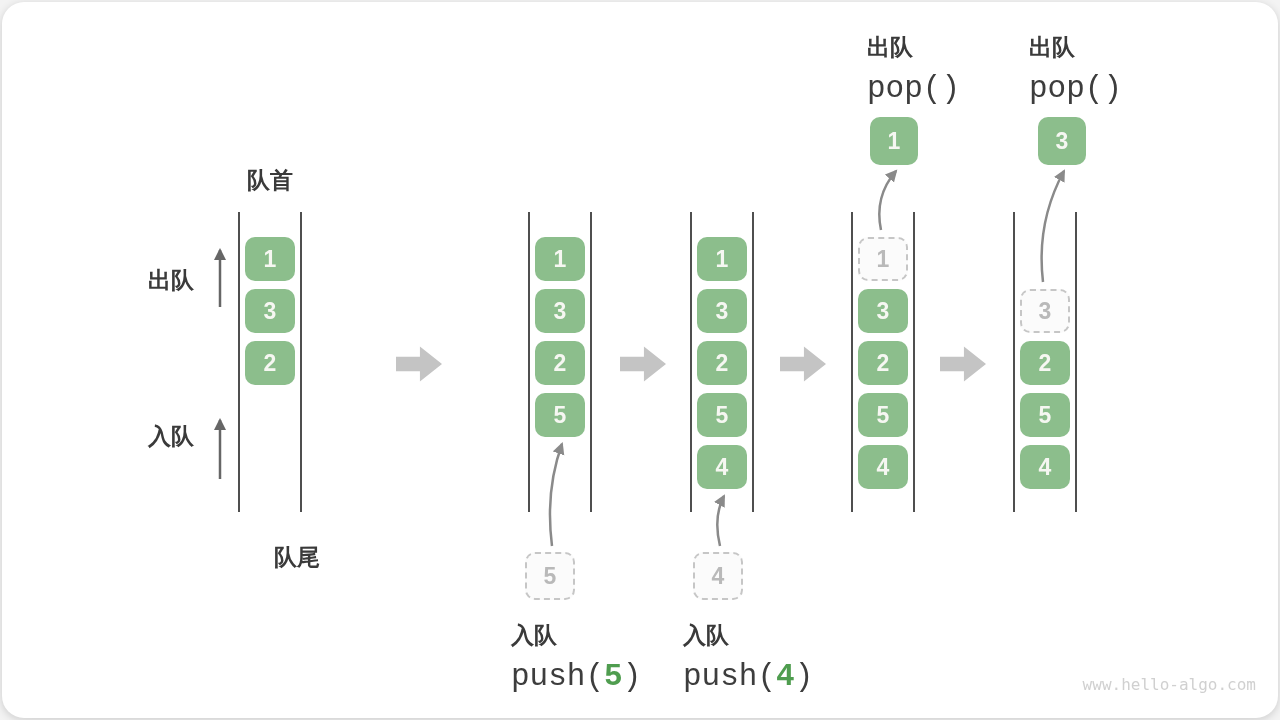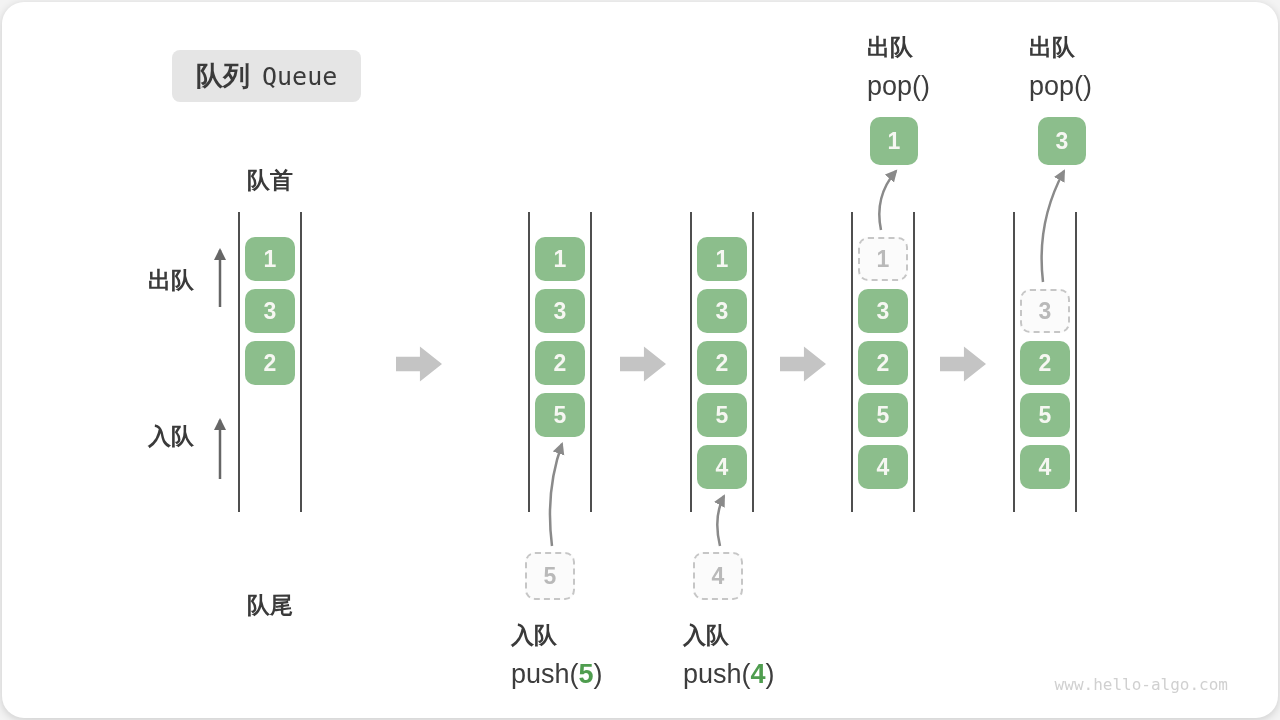--- a/index.html
+++ b/index.html
@@ -5,46 +5,42 @@
   html,body{margin:0;padding:0;background:#f3f3f3;}
   #frame{position:relative;width:1280px;height:720px;font-family:"Liberation Sans",sans-serif;}
   #canvas{position:absolute;inset:2px;background:#ffffff;border-radius:22px;
           box-shadow:0 2px 8px rgba(0,0,0,0.16);overflow:hidden;}
   .abs{position:absolute;}
   .title-box{left:170px;top:48px;height:52px;padding:0 24px;background:#e5e5e5;border-radius:8px;
              display:flex;align-items:center;gap:12px;}
   .title-zh{font-size:27px;font-weight:700;color:#3a3a3a;}
   .title-en{font-family:"DejaVu Sans Mono",monospace;font-size:25px;color:#3a3a3a;}
   .cn-label{font-size:23px;font-weight:700;color:#3a3a3a;white-space:nowrap;}
-  .code{font-family:Liberation Sans, sans-serif;font-size:27px;color:#3d3d3d;white-space:nowrap;}
+  .code{font-family:Liberation Mono, monospace;font-size:31px;color:#3d3d3d;white-space:nowrap;}
   .code .arg{color:#4f9d4f;font-weight:700;}
   .rail{width:2px;background:#4f4f4f;}
   .cell{width:50px;height:44px;border-radius:10px;display:flex;align-items:center;justify-content:center;
         font-size:23px;font-weight:700;}
   .cell.filled{background:#8cbe8c;color:#f6f7f2;}
   .cell.dashed{background:#fbfbfb;color:#b9b9b9;border:2px dashed #c6c6c6;box-sizing:border-box;}
   .block-arrow{width:46px;height:40px;background:#c4c4c4;
                clip-path:polygon(0% 32%,52% 32%,52% 6%,100% 50%,52% 94%,52% 68%,0% 68%);}
   .op-label{display:flex;flex-direction:column;gap:8px;}
   .watermark{font-family:"DejaVu Sans Mono",monospace;font-size:16px;color:#d0d0d0;}
   svg.overlay{position:absolute;inset:0;pointer-events:none;}
 </style>
 </head>
 <body>
 
 <div id="frame">
   <div id="canvas">
 
-    <div class="abs title-box">
-      <span class="title-zh">队列</span>
-      <span class="title-en">Queue</span>
-    </div>
 
     <div class="abs cn-label" style="left:218px;top:163px;width:100px;text-align:center;">队首</div>
-    <div class="abs cn-label" style="left:218px;top:540px;width:100px;text-align:center;margin-top:48px;">队尾</div>
+    <div class="abs cn-label" style="left:218px;top:540px;width:100px;text-align:right;">队尾</div>
     <div class="abs cn-label" style="left:120px;top:263px;width:72px;text-align:right;">出队</div>
     <div class="abs cn-label" style="left:120px;top:419px;width:72px;text-align:right;">入队</div>
 
     <div class="abs op-label" style="left:865px;top:30px;">
       <span class="cn-label">出队</span>
       <span class="code">pop()</span>
     </div>
     <div class="abs op-label" style="left:1027px;top:30px;">
       <span class="cn-label">出队</span>
       <span class="code">pop()</span>
@@ -113,15 +109,15 @@
       <g id="curve-arrows">
           <path d="M 550 544 Q 543 489 560 442" fill="none" stroke="#8a8a8a" stroke-width="2.5" marker-end="url(#ah-gray)"></path>
           <path d="M 718 544 Q 711 515 722 494" fill="none" stroke="#8a8a8a" stroke-width="2.5" marker-end="url(#ah-gray)"></path>
           <path d="M 879 228 Q 872 194.5 894 169" fill="none" stroke="#8a8a8a" stroke-width="2.5" marker-end="url(#ah-gray)"></path>
           <path d="M 1041 280 Q 1034 220.5 1062 169" fill="none" stroke="#8a8a8a" stroke-width="2.5" marker-end="url(#ah-gray)"></path>
         </g>
       <line x1="218" y1="305" x2="218" y2="248" stroke="#666666" stroke-width="2.5" marker-end="url(#ah-dark)"></line>
       <line x1="218" y1="477" x2="218" y2="418" stroke="#666666" stroke-width="2.5" marker-end="url(#ah-dark)"></line>
     </svg>
 
-    <div class="abs watermark" style="right:50px;bottom:24px;">www.hello-algo.com</div>
+    <div class="abs watermark" style="right:22px;bottom:24px;">www.hello-algo.com</div>
   </div>
 </div>
 
 </body></html>

